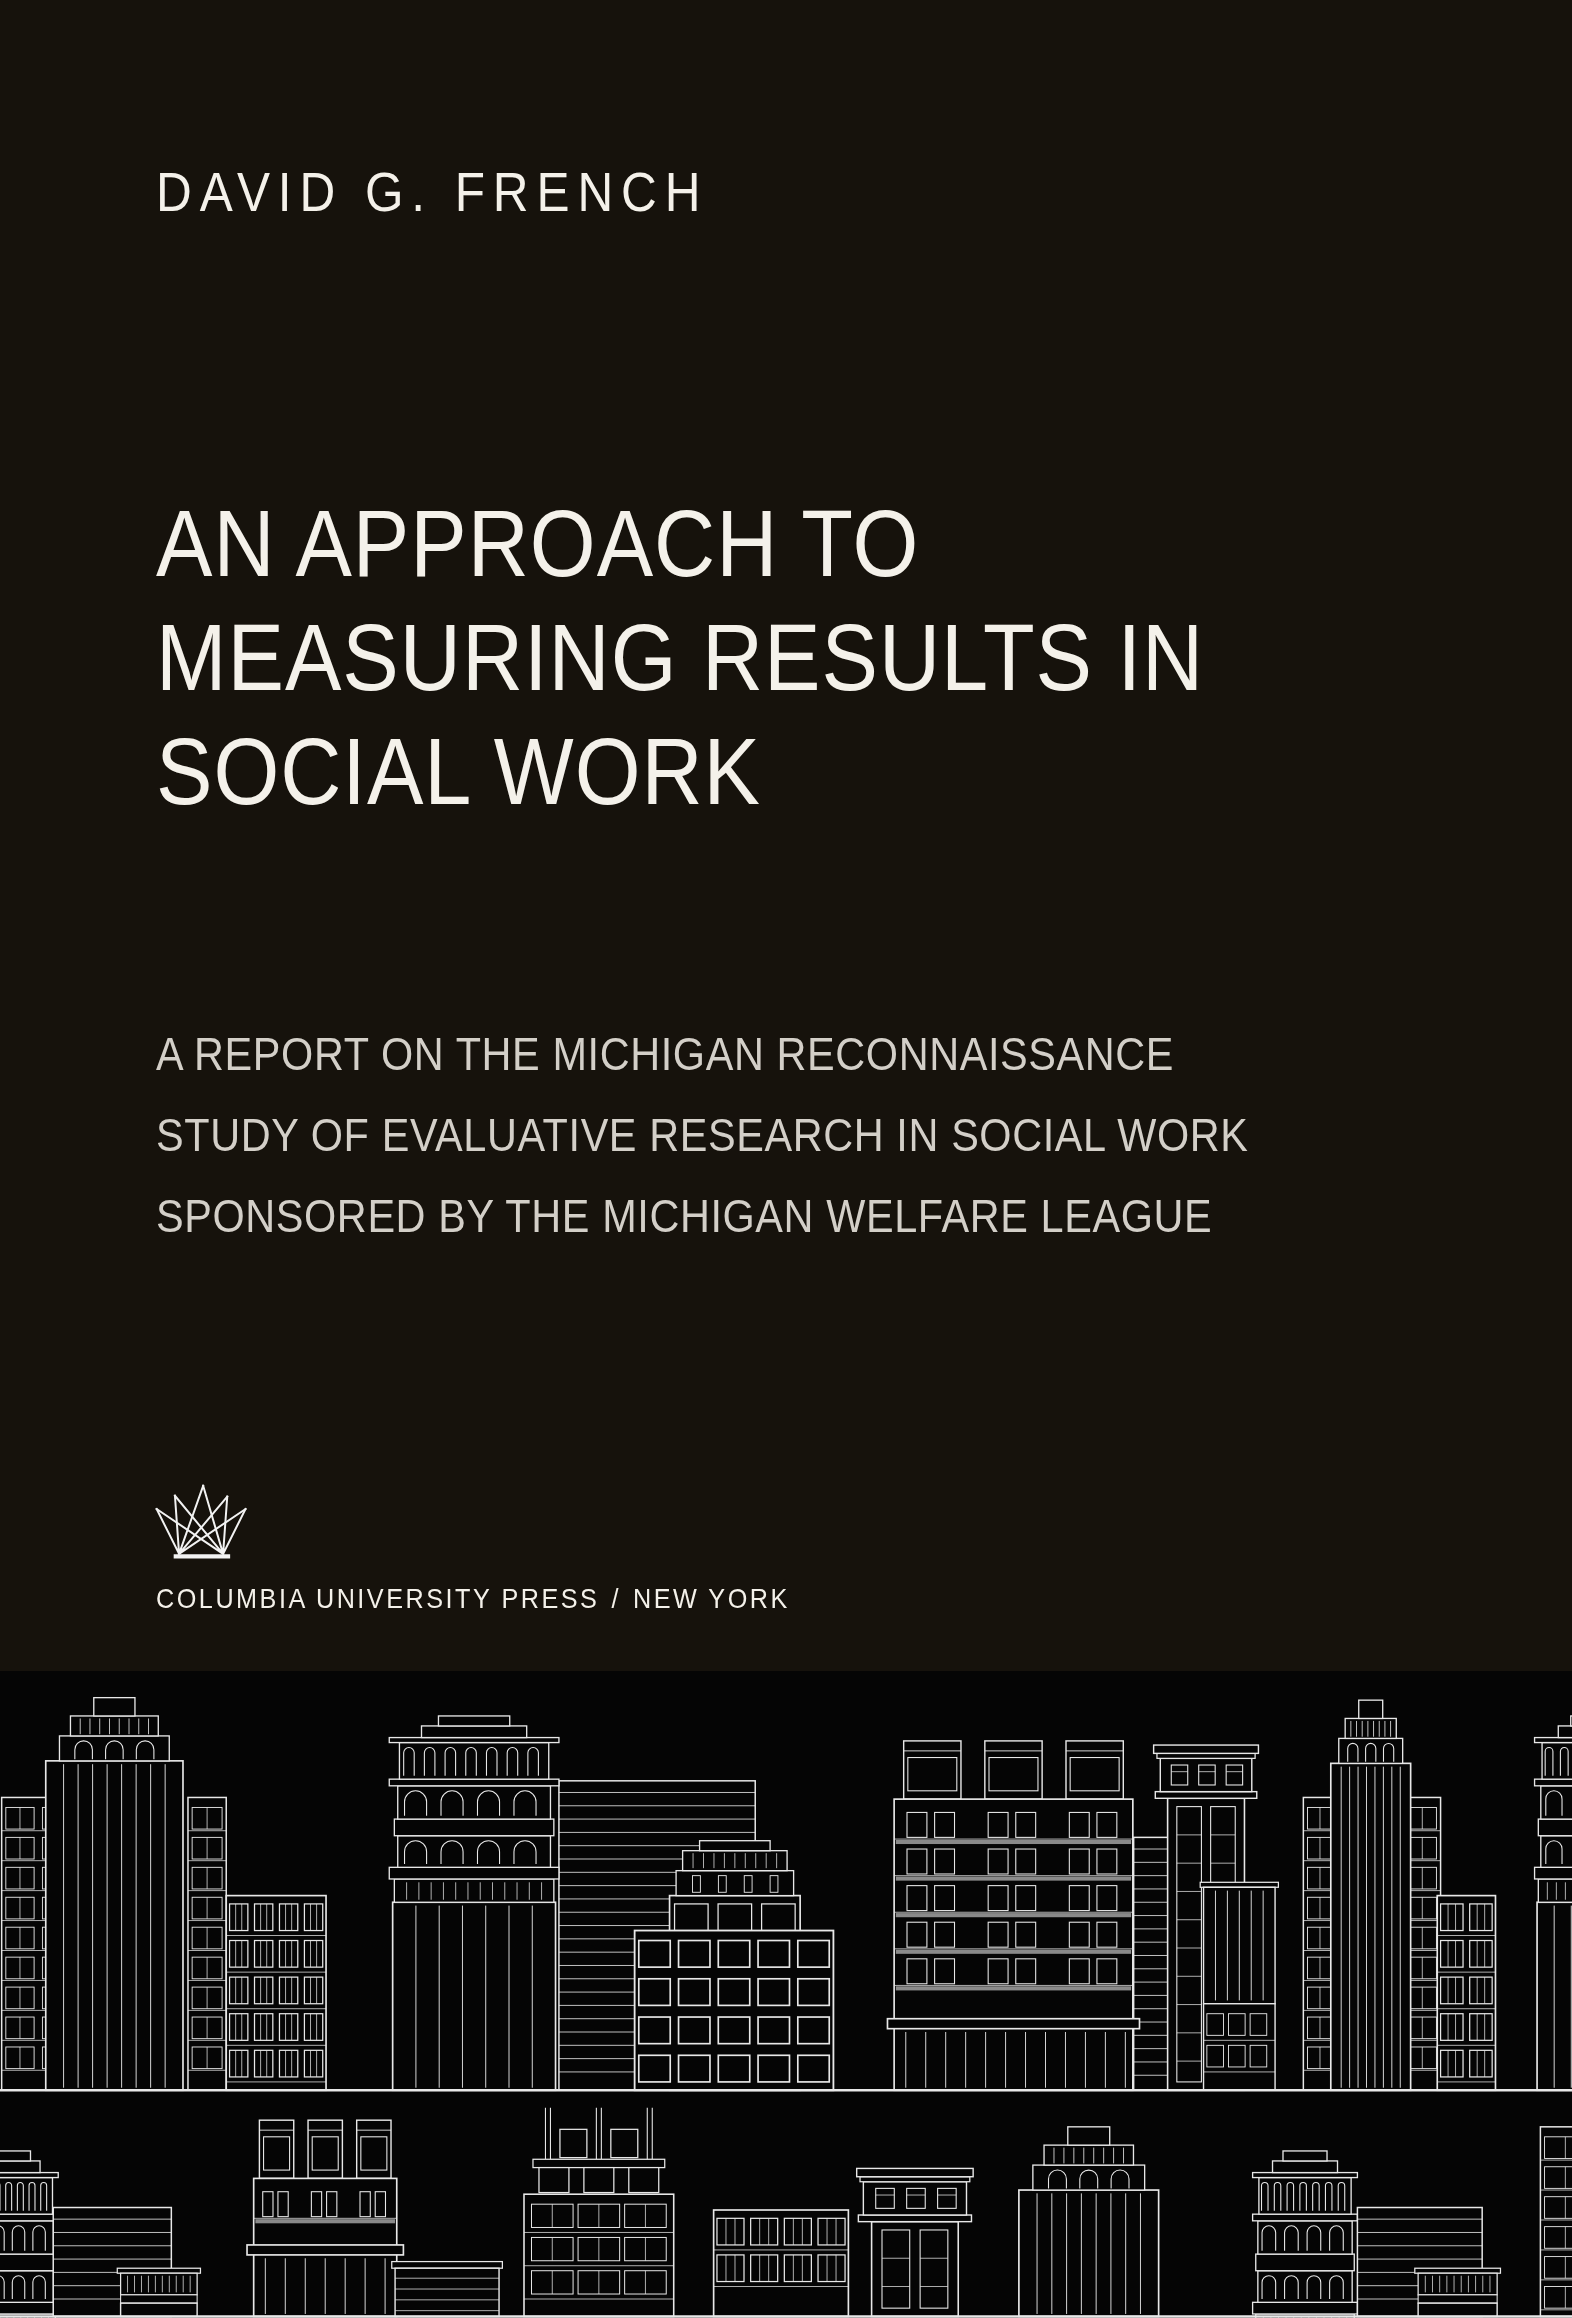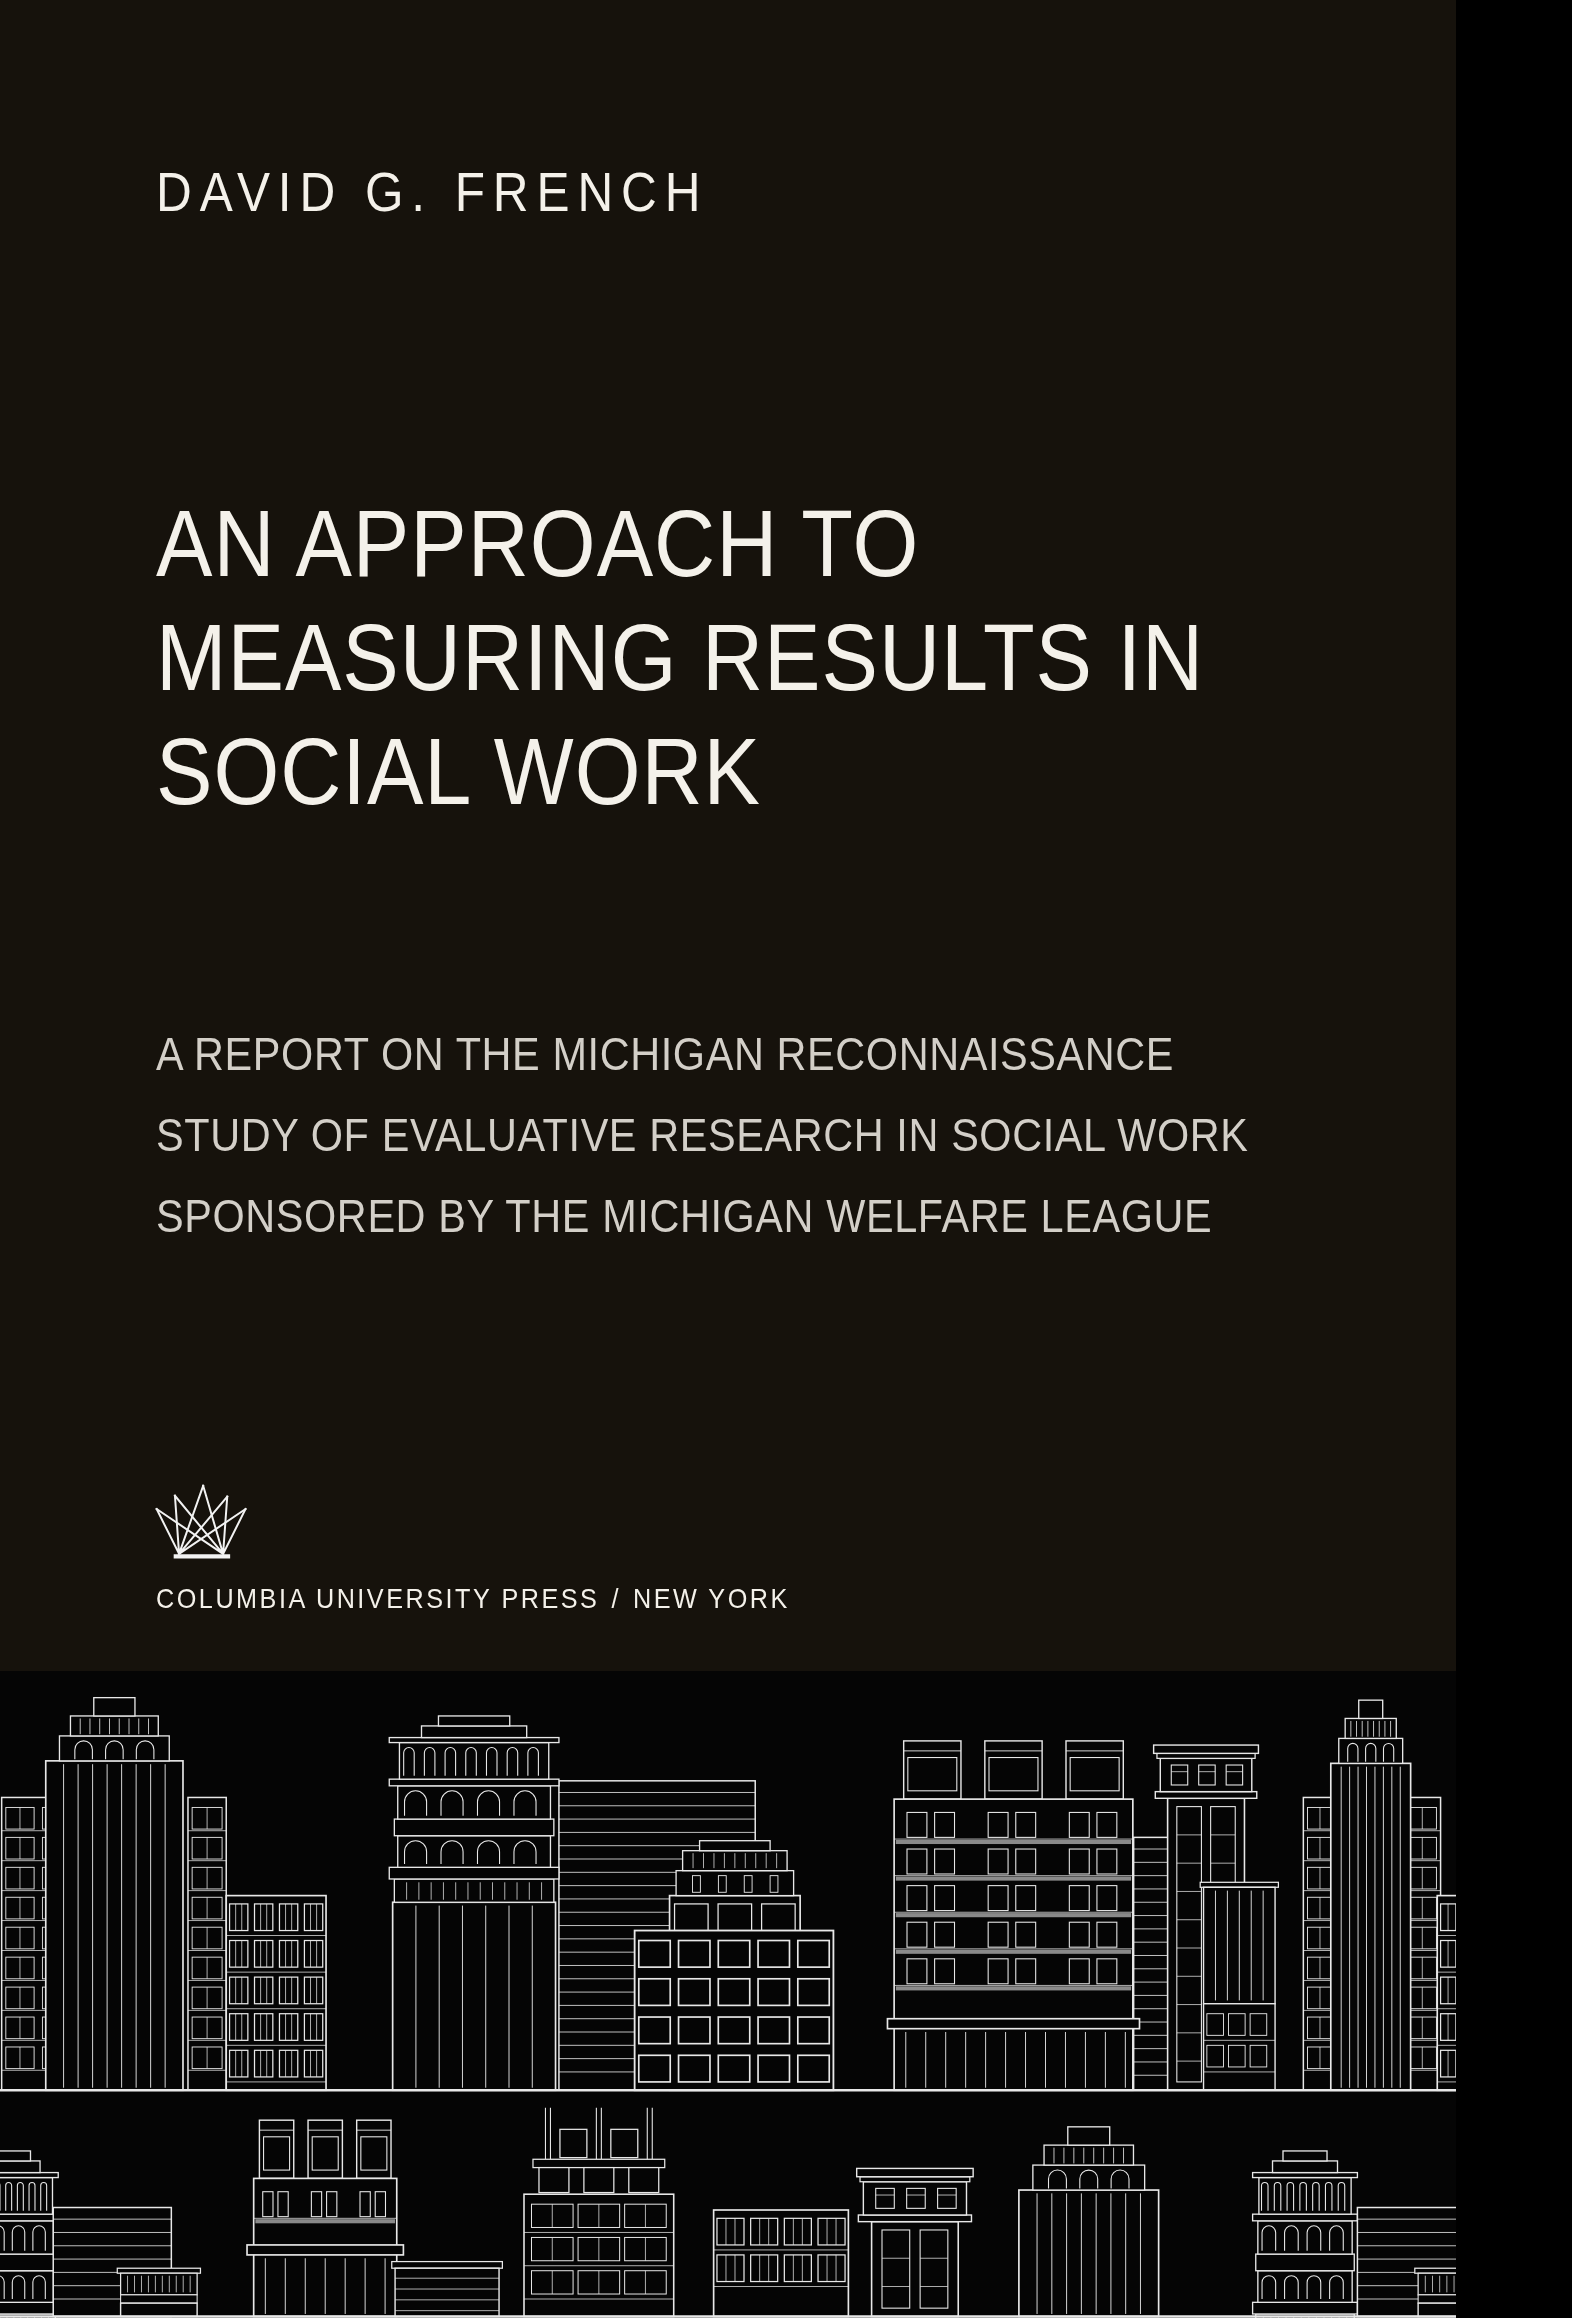--- a/index.html
+++ b/index.html
@@ -1,17 +1,17 @@
 <!DOCTYPE html>
 <html style="--cover_background: #16120c; --skyline_background: #050505; --primary_text: #f4f1ea; --subtitle_text: #d3cfc8; --line_art: #e8e8e8;font-size:13.3px"><head>
 <meta charset="utf-8">
 <style>
   html,body{margin:0;padding:0;background:#000;}
   .cover{
-    position:relative;width:1456px;height:2319px;overflow:hidden;
+    position:relative;width:1572px;height:2319px;overflow:hidden;
     background:var(--cover_background,#16120c);
     font-family:"Liberation Sans","DejaVu Sans",sans-serif;
   }
   .txt{
     position:absolute;left:156px;color:var(--primary_text,#f4f1ea);
     font-weight:200;transform:scaleX(0.9);transform-origin:left top;
     white-space:nowrap;
   }
   .author{top:165px;font-size:55px;letter-spacing:0.16em;line-height:1;}
   .title{top:487px;font-size:94px;line-height:114px;letter-spacing:0.012em;margin:0;}

